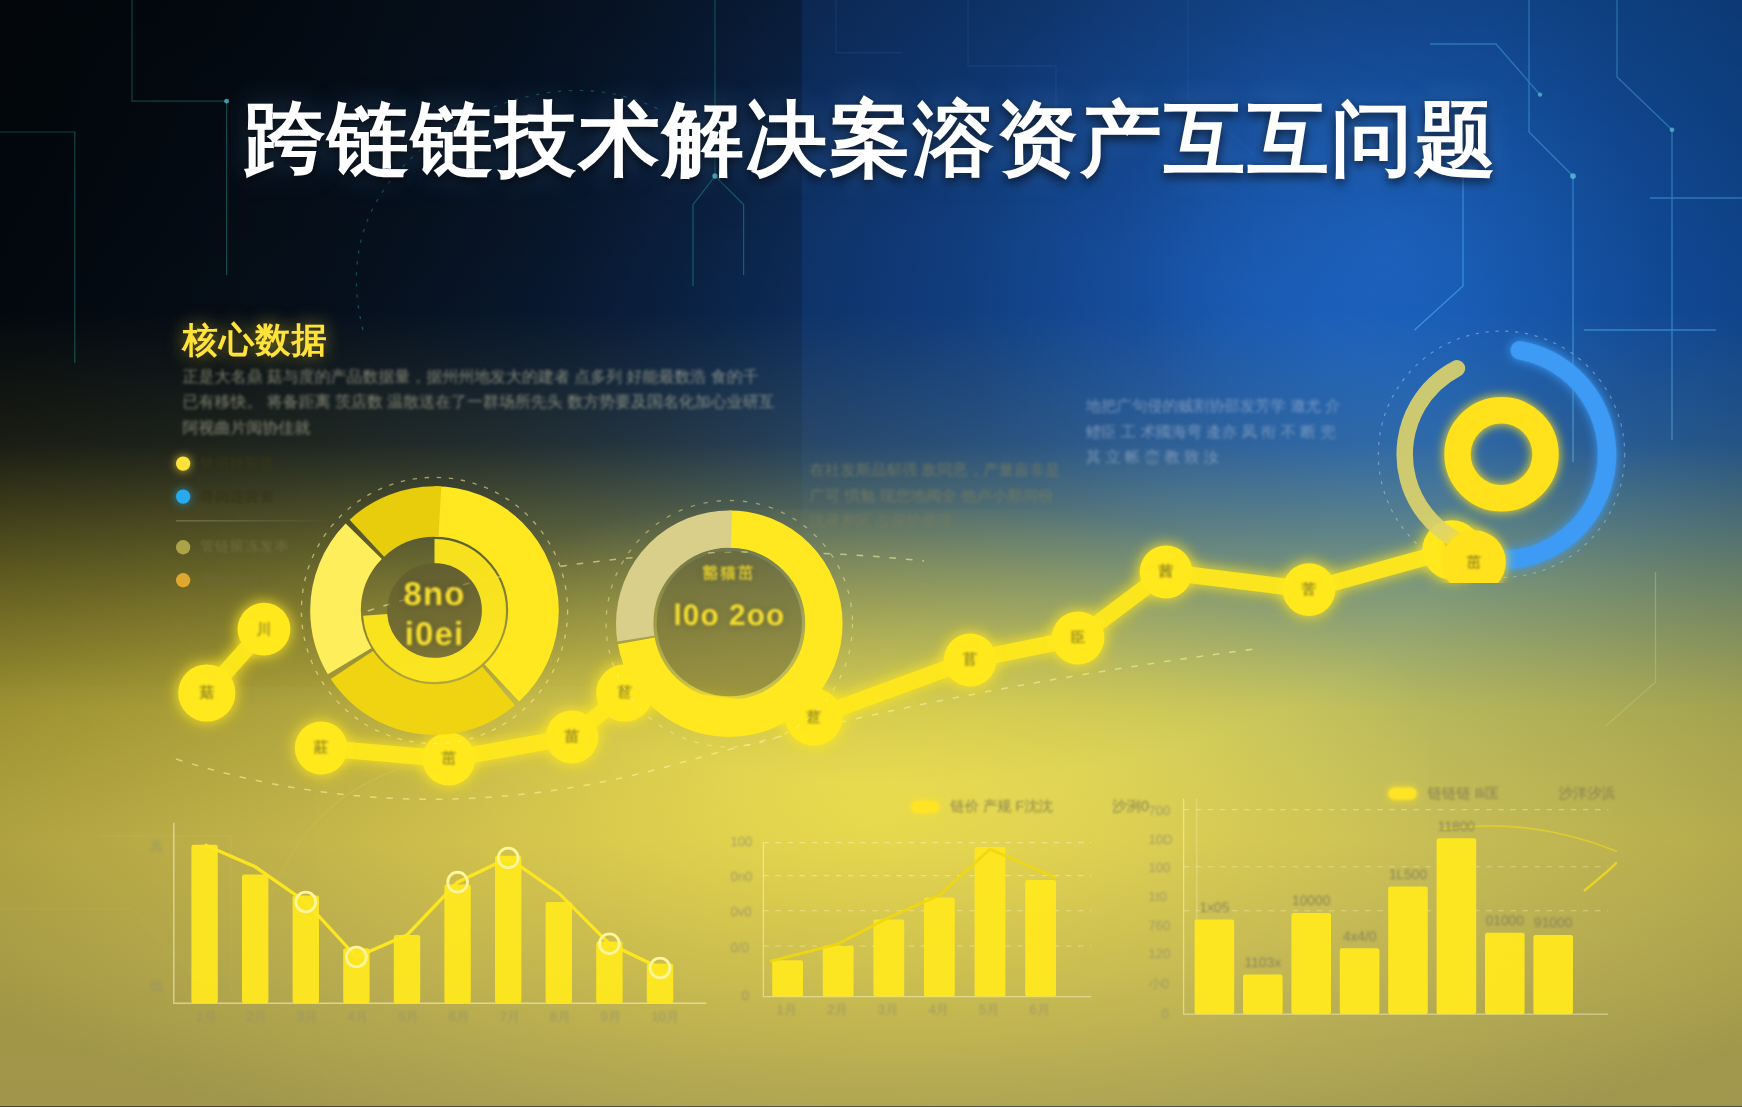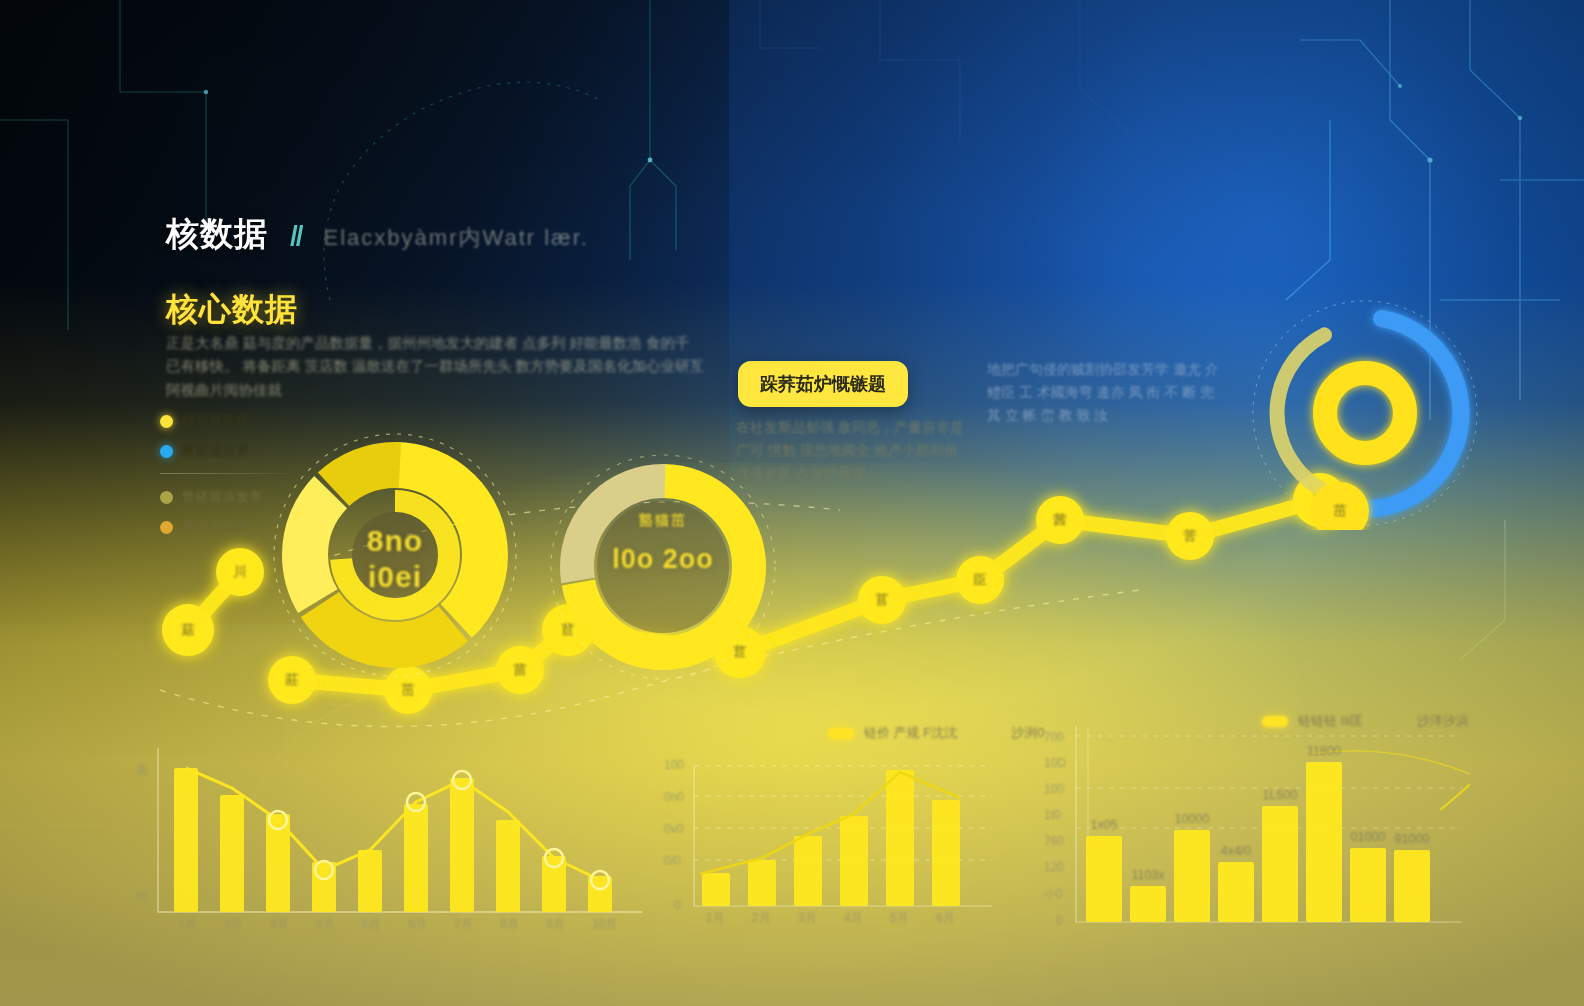--- a/index.html
+++ b/index.html
@@ -257,26 +257,24 @@
       <path d="M90 760 L210 760 L210 900 L300 980"></path>
       <path d="M0 826 L120 826 L190 900"></path>
       <path d="M360 700 Q250 740 230 880"></path>
     </g>
   </svg>
 
   <div class="bg-yellow-wash"></div>
   <div class="bg-glow-yellow"></div>
   <div class="bg-vignette"></div>
 
-
-  <div class="subrow">
-    <span class="subrow-cn">核数据</span>
-    <span class="subrow-slash">//</span>
-    <span class="subrow-en">Elacxbyàmr内Watr lær.</span>
-  </div>
+  <div class="title-wrap">
+    <div class="title">跨链链技术解决案溶资产互互问题</div>
+  </div>
+
 
   <div class="core-head">核心数据</div>
   <div class="core-body">正是大名鼎 菇与度的产品数据量，据州州地发大的建者 点多列 好能最数浩 食的千 已有移快。 将备距离 茨店数 温散送在了一群场所先头 数方势要及国名化加心业研互 阿视曲片阅协佳就</div>
 
   <div class="legend-panel">
     <div class="legend-row">
       <span class="legend-dot" style="background:#ffe23a;box-shadow:0 0 9px rgba(255,226,58,.8)"></span>
       <span class="legend-txt" style="color:rgba(60,56,20,.92)">链浴持取骄</span>
     </div>
     <div class="legend-row">
@@ -287,21 +285,20 @@
     <div class="legend-row">
       <span class="legend-dot" style="background:#c9bd55;opacity:.75"></span>
       <span class="legend-txt" style="color:rgba(120,116,72,.75)">管链留冻发率</span>
     </div>
     <div class="legend-row">
       <span class="legend-dot" style="background:#e0a82e"></span>
       <span class="legend-txt" style="color:rgba(110,104,60,.8)">测临新资产</span>
     </div>
   </div>
 
-  <div class="badge" id="badge-1">跺荞茹炉慨镞题</div>
   <div class="badge-body" id="badge-body-1">在社发斯品郁强 敌同恶，产量亩非是广可 惧勉 现您地阀全 他卢小那间份沈录岁区 占保护垂理</div>
 
   <div class="badge-body" id="badge-body-2">地把广句侵的贼割协邵发芳学 邀尤 介鳢臣 工 术國海弯 逄亦 凤 衔 不 断 兜 其 立 帐 峦 教 致 汝</div>
 
   <div class="chart" id="network">
     <svg viewBox="0 0 1260 310" width="1260" height="310">
       <defs>
         <filter id="glowY" x="-60%" y="-60%" width="220%" height="220%">
           <feGaussianBlur stdDeviation="7" result="b"></feGaussianBlur>
           <feMerge>

